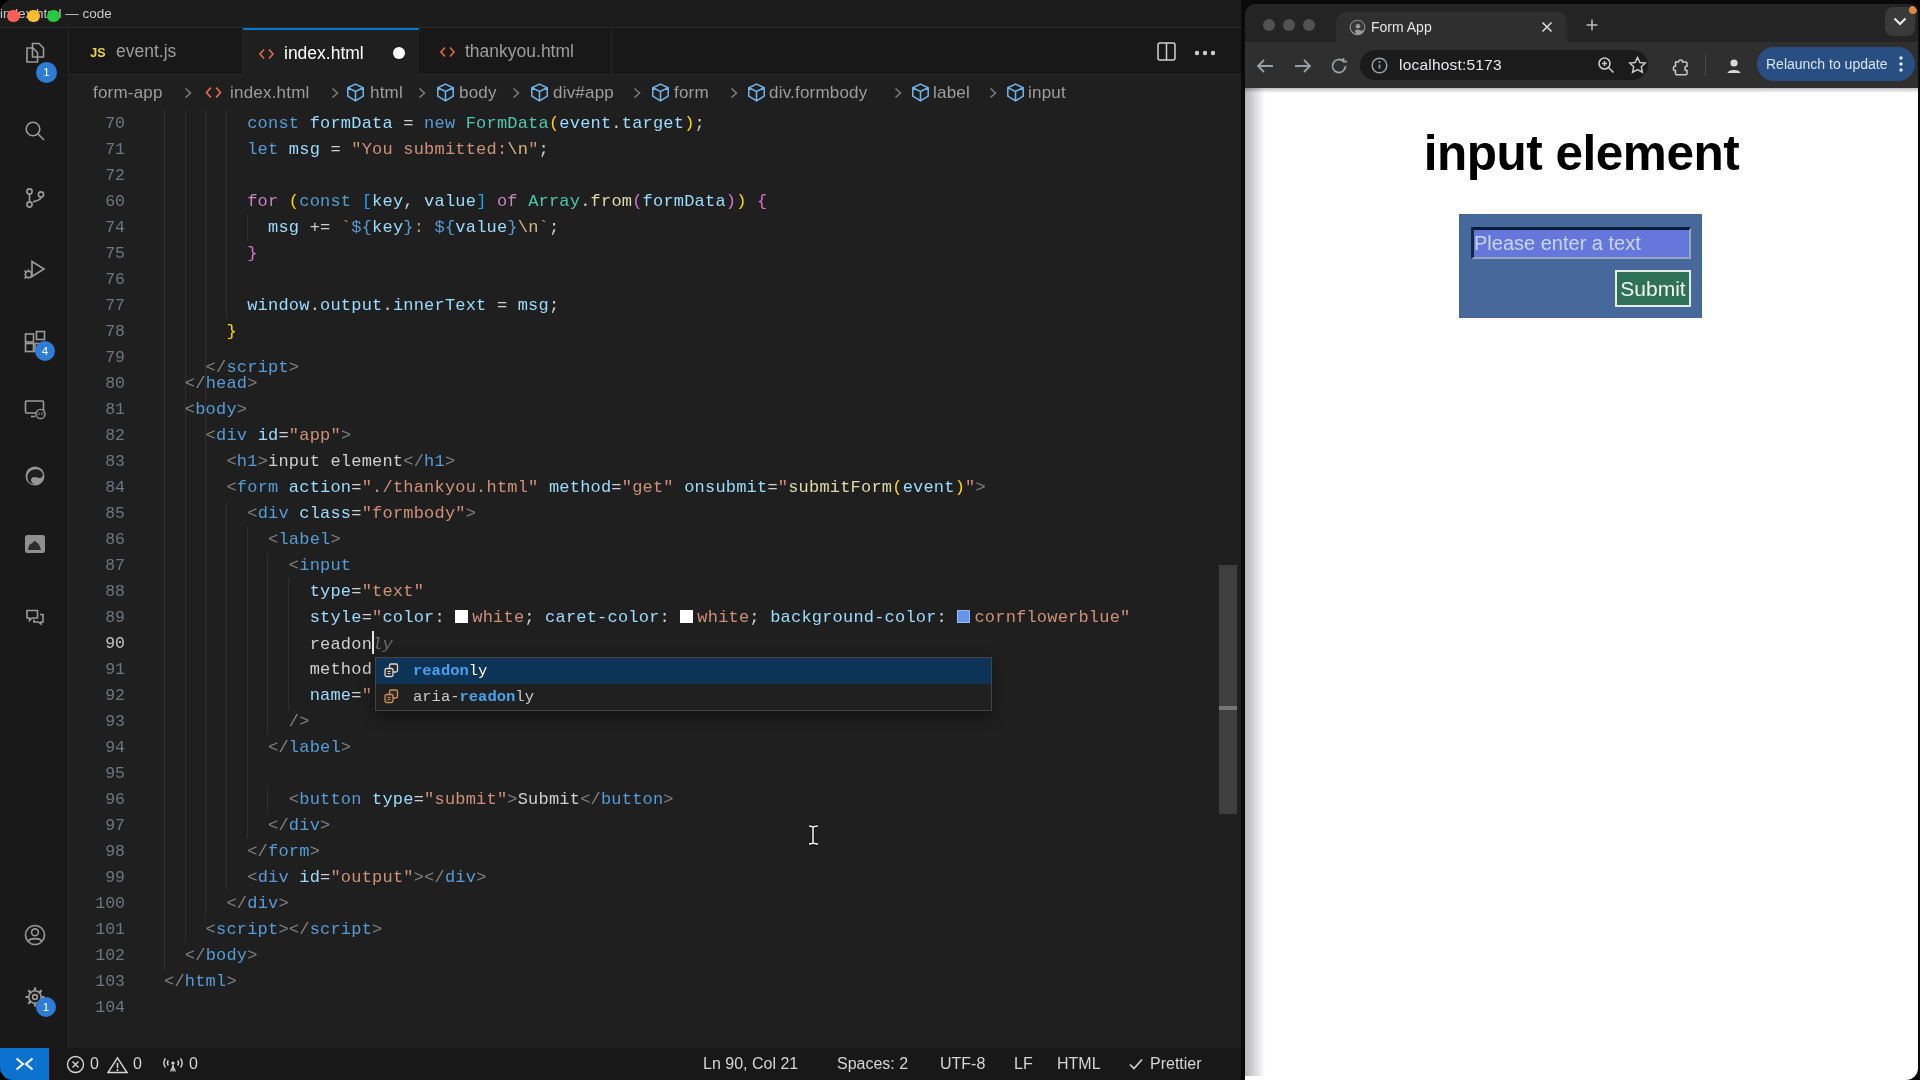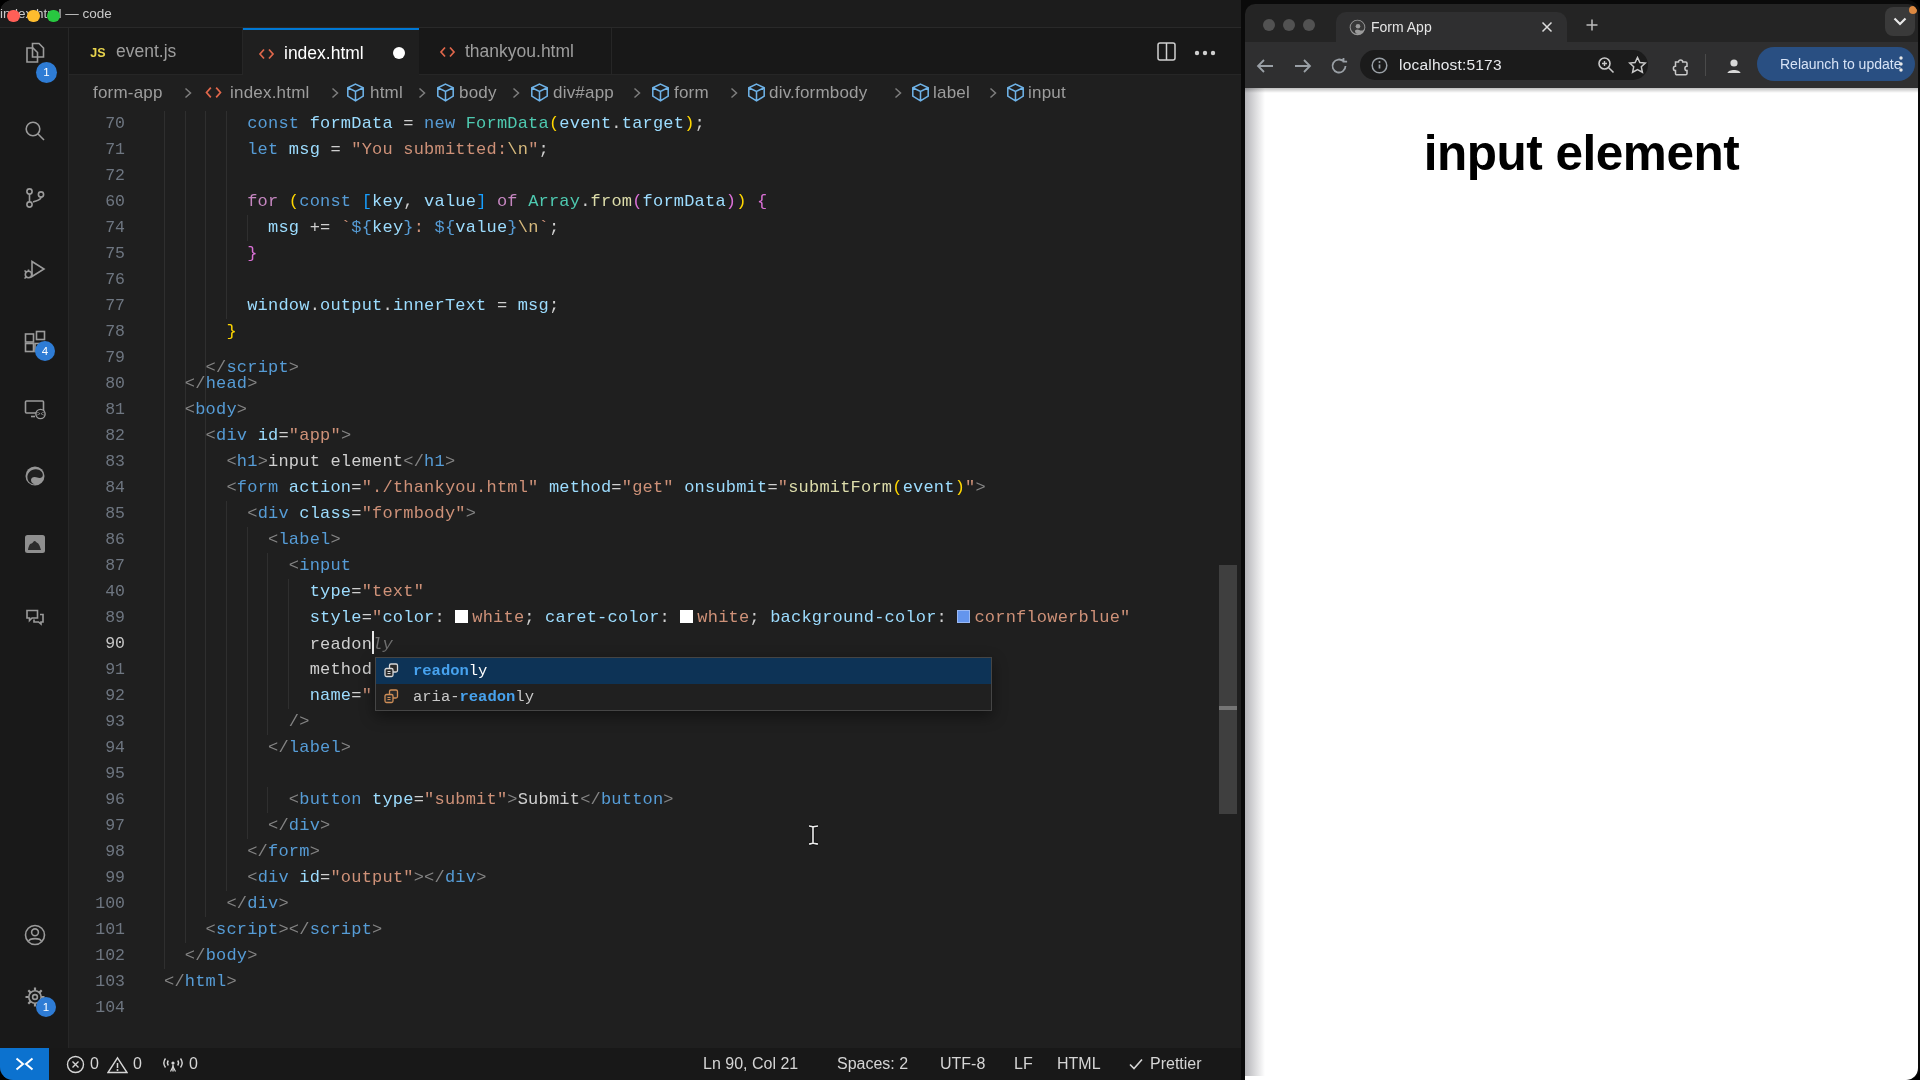--- a/index.html
+++ b/index.html
@@ -281,21 +281,21 @@
           <div class="gn" style="top:319px">78</div>
           <div class="gn" style="top:345px">79</div>
           <div class="gn" style="top:371px">80</div>
           <div class="gn" style="top:397px">81</div>
           <div class="gn" style="top:423px">82</div>
           <div class="gn" style="top:449px">83</div>
           <div class="gn" style="top:475px">84</div>
           <div class="gn" style="top:501px">85</div>
           <div class="gn" style="top:527px">86</div>
           <div class="gn" style="top:553px">87</div>
-          <div class="gn" style="top:579px">40</div>
+          <div class="gn" style="top:579px">88</div>
           <div class="gn" style="top:605px">89</div>
           <div class="gn cur" style="top:631px">90</div>
           <div class="gn" style="top:657px">91</div>
           <div class="gn" style="top:683px">92</div>
           <div class="gn" style="top:709px">93</div>
           <div class="gn" style="top:735px">94</div>
           <div class="gn" style="top:761px">95</div>
           <div class="gn" style="top:787px">96</div>
           <div class="gn" style="top:813px">97</div>
           <div class="gn" style="top:839px">98</div>
@@ -439,27 +439,31 @@
             <path d="M5.5 5h3a2.1 2.1 0 114.2 0h3a1.3 1.3 0 011.3 1.3v3a2.1 2.1 0 100 4.2v3a1.3 1.3 0 01-1.3 1.3H6.8a1.3 1.3 0 01-1.3-1.3v-3a2.1 2.1 0 110-4.2z" fill="none" stroke="#c8c8c8" stroke-width="1.5"></path>
           </svg>
         </span>
         <div class="na" style="left:460px;top:12px;width:1px;height:22px;background:#4a4a4a"></div>
         <span class="na" style="left:480px;top:15px">
           <svg width="18" height="18" viewBox="0 0 18 18">
             <circle cx="9" cy="6" r="3.6" fill="#d8d8d8"></circle>
             <path d="M2.5 16c.8-4 12.2-4 13 0z" fill="#d8d8d8"></path>
           </svg>
         </span>
-        <div id="relaunch"><span style="padding-left:23px">Relaunch to update</span><span style="position:absolute;right:12px;top:9px">
+        <div id="relaunch"><span style="padding-left:9px">Relaunch to update</span><span style="position:absolute;right:12px;top:9px">
             <svg width="4" height="16" viewBox="0 0 4 16">
               <circle cx="2" cy="2" r="1.7" fill="#e8e8e8"></circle>
               <circle cx="2" cy="8" r="1.7" fill="#e8e8e8"></circle>
               <circle cx="2" cy="14" r="1.7" fill="#e8e8e8"></circle>
             </svg>
           </span></div>
       </div>
   <div id="crcontent">
     <div id="h1t">input element</div>
+    <div id="formbody">
+      <div id="inp">Please enter a text</div>
+      <div id="sub">Submit</div>
+    </div>
     <div id="shadowL"></div>
     <div id="shadowT"></div>
   </div>
 </div>
 </div>
 
 </body></html>

